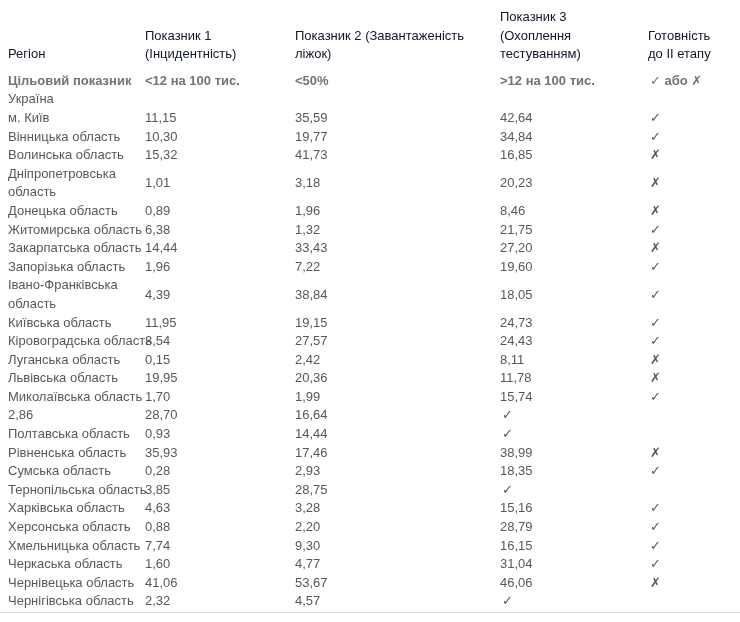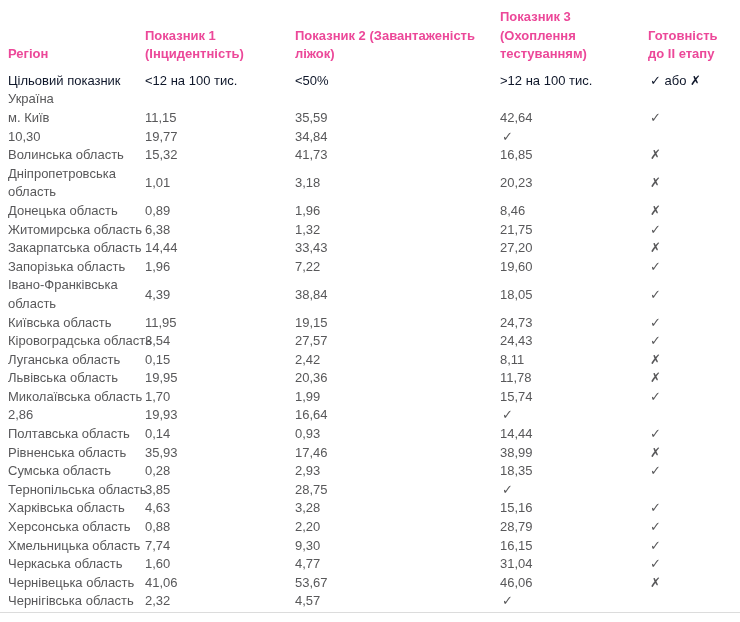--- a/index.html
+++ b/index.html
@@ -24,29 +24,29 @@
   .cell {
     font-size: 13px;
     line-height: 18.6px;
     white-space: pre;
     padding-right: 4px;
   }
   .header-row {
     align-items: end;
   }
   .header-row .cell {
-    font-weight: 700;
-    color: #ec4899;
+    font-weight: 400;
+    color: #0f172a;
   }
   .target-row {
     margin-top: 8px;
   }
   .target-row .cell {
-    font-weight: 400;
-    color: #0f172a;
+    font-weight: 700;
+    color: #737373;
   }
   .mark-cell {
     padding-left: 2px;
   }
   .table-bottom-rule {
     border: none;
     border-top: 1px solid #dcdcdc;
     height: 0;
     margin-top: 1px;
   }
@@ -88,20 +88,21 @@
 
   <div class="row data-row">
     <div class="cell">м. Київ</div>
     <div class="cell">11,15</div>
     <div class="cell">35,59</div>
     <div class="cell">42,64</div>
     <div class="cell mark-cell">✓</div>
   </div>
 
   <div class="row data-row">
+    <div class="cell">Вінницька область</div>
     <div class="cell">10,30</div>
     <div class="cell">19,77</div>
     <div class="cell">34,84</div>
     <div class="cell mark-cell">✓</div>
   </div>
 
   <div class="row data-row">
     <div class="cell">Волинська область</div>
     <div class="cell">15,32</div>
     <div class="cell">41,73</div>
@@ -194,28 +195,27 @@
   <div class="row data-row">
     <div class="cell">Миколаївська область</div>
     <div class="cell">1,70</div>
     <div class="cell">1,99</div>
     <div class="cell">15,74</div>
     <div class="cell mark-cell">✓</div>
   </div>
 
   <div class="row data-row">
     <div class="cell">2,86</div>
-    <div class="cell">19,93</div>
+    <div class="cell">28,70</div>
     <div class="cell">16,64</div>
     <div class="cell mark-cell">✓</div>
   </div>
 
   <div class="row data-row">
     <div class="cell">Полтавська область</div>
-    <div class="cell">0,14</div>
     <div class="cell">0,93</div>
     <div class="cell">14,44</div>
     <div class="cell mark-cell">✓</div>
   </div>
 
   <div class="row data-row">
     <div class="cell">Рівненська область</div>
     <div class="cell">35,93</div>
     <div class="cell">17,46</div>
     <div class="cell">38,99</div>

